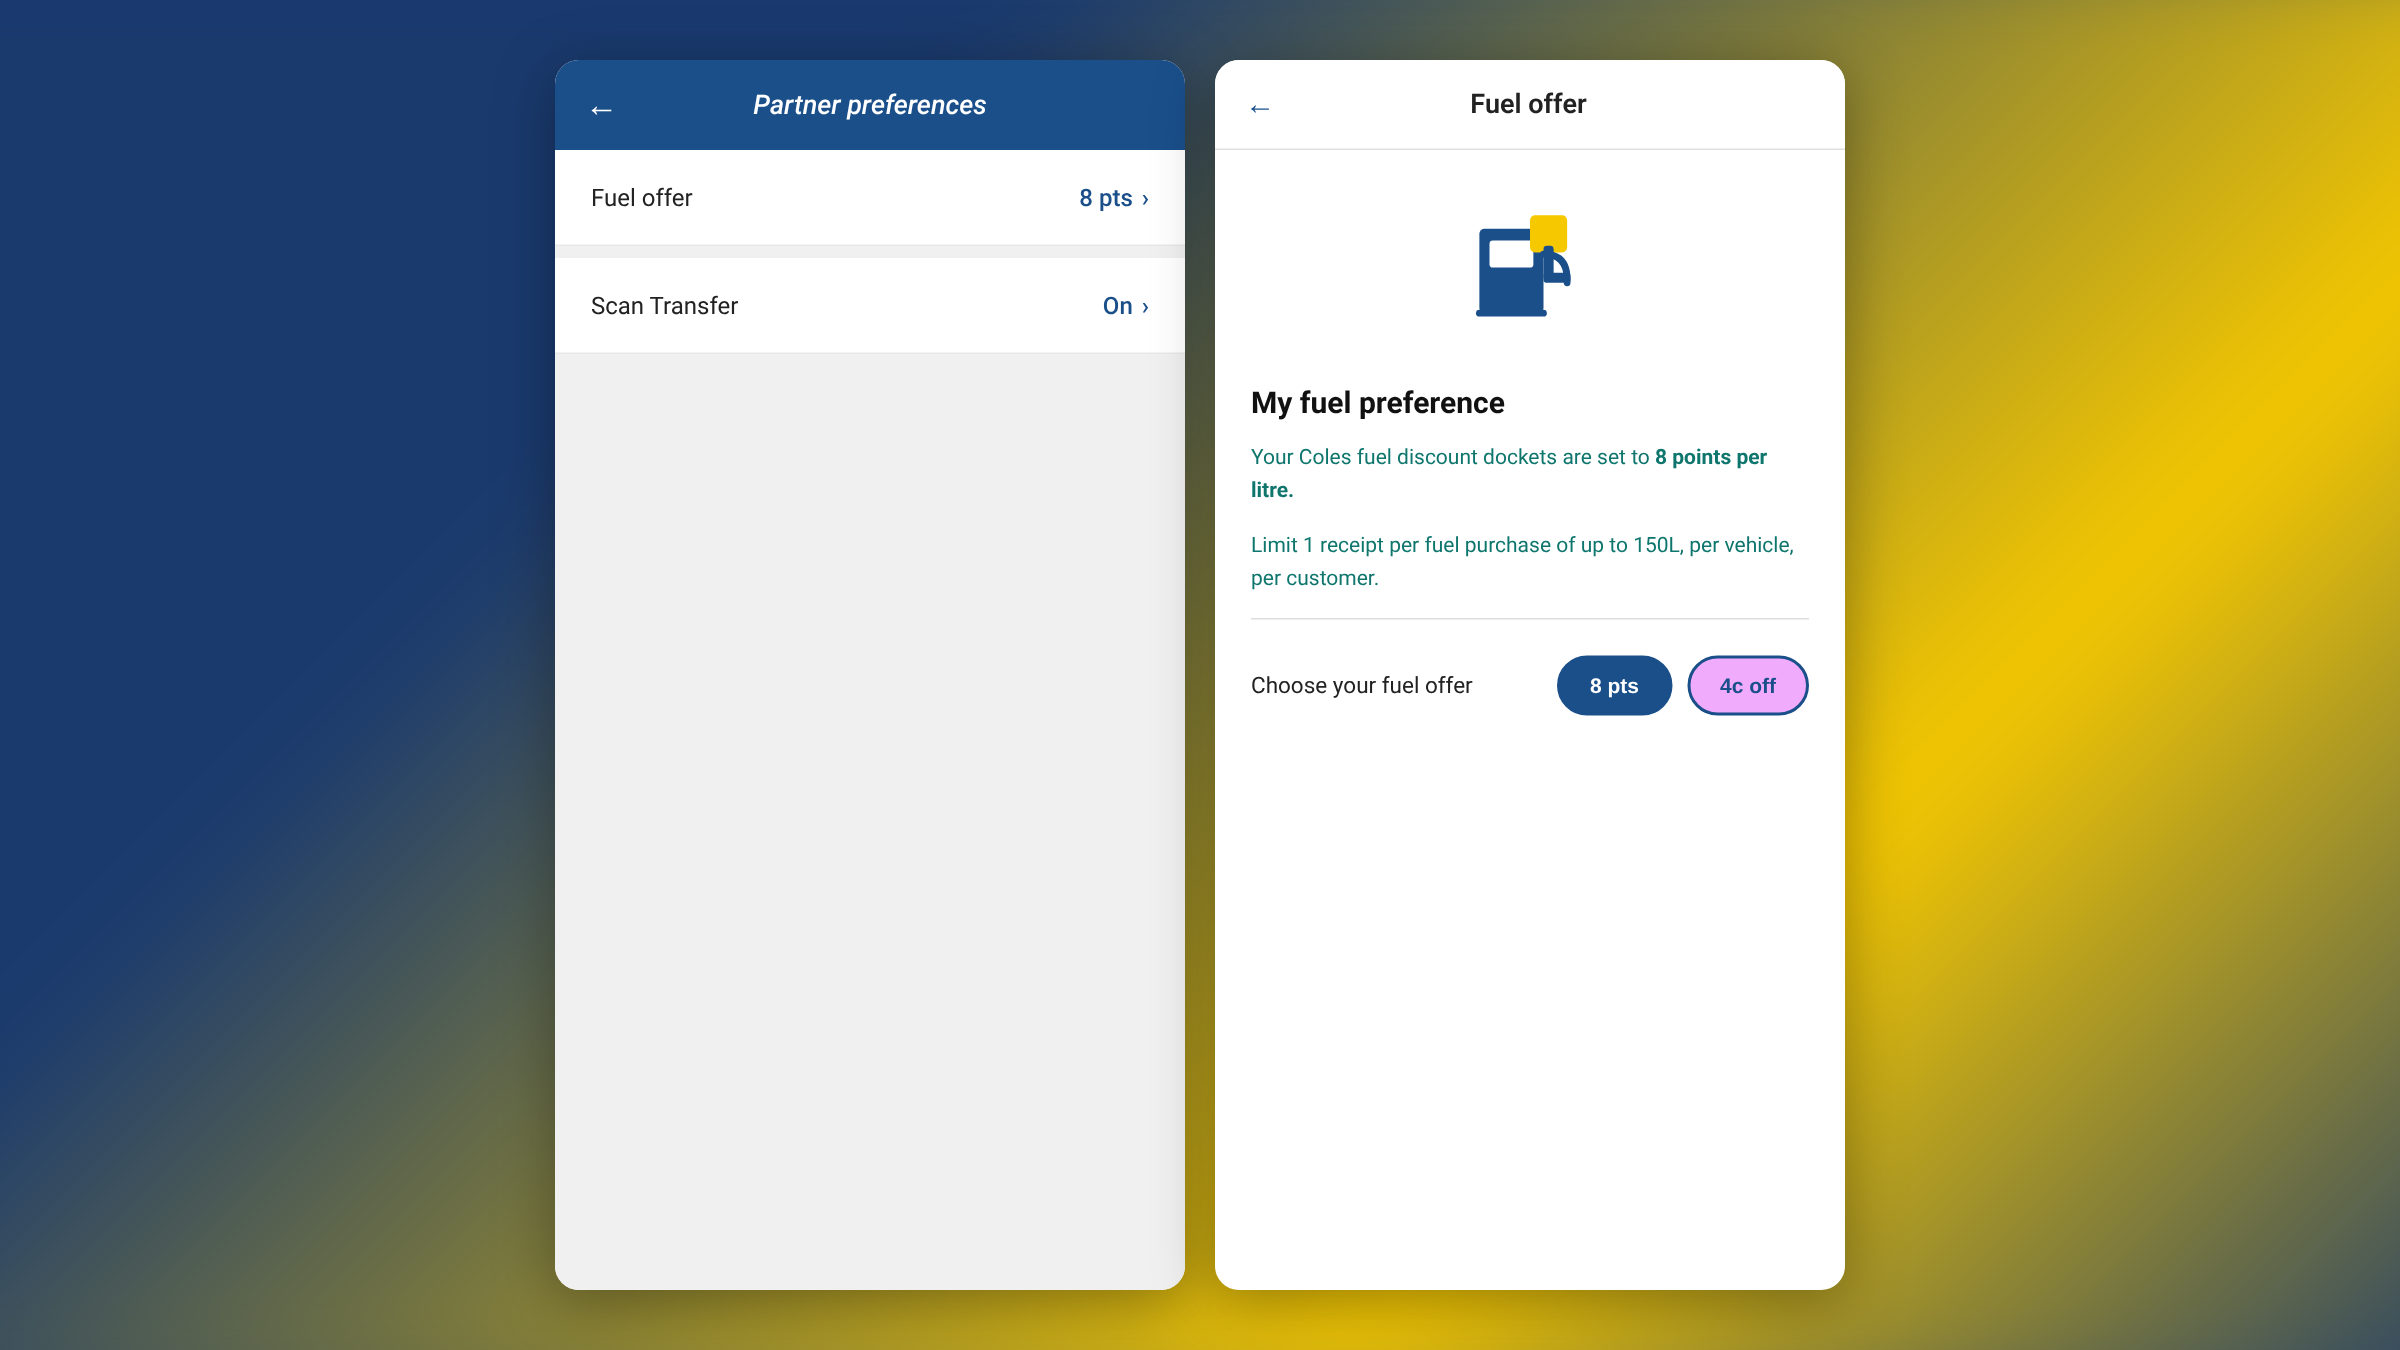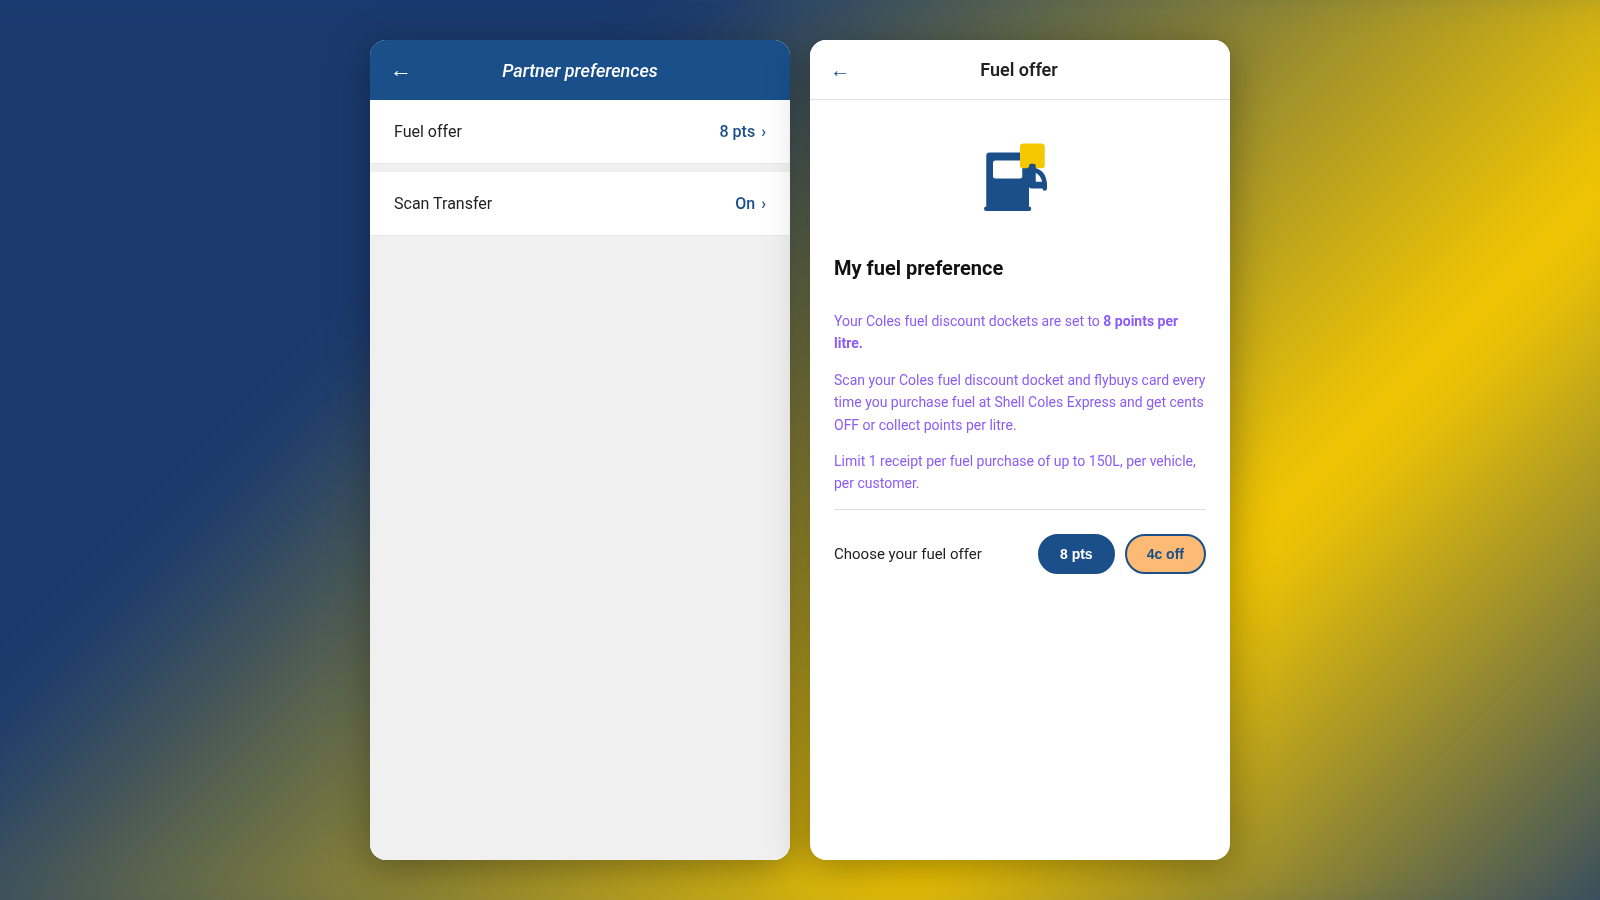--- a/index.html
+++ b/index.html
@@ -167,26 +167,26 @@
     }
 
     .content-area {
       padding: 16px 24px;
     }
 
     .section-title {
       font-size: 20px;
       font-weight: 700;
       color: #111;
-      margin-bottom: 30px;
+      margin-bottom: 14px;
     }
 
     .content-text {
       font-size: 14px;
-      color: #8b5cf6;
+      color: #0f766e;
       line-height: 1.6;
       margin-bottom: 14px;
     }
 
     .content-text strong {
       font-weight: 700;
     }
 
     .divider-line {
       height: 1px;
@@ -219,21 +219,21 @@
       cursor: pointer;
       border: 2px solid #1a4f8a;
     }
 
     .fuel-btn.active {
       background: #1a4f8a;
       color: #fff;
     }
 
     .fuel-btn.inactive {
-      background: #fdba74;
+      background: #f0abfc;
       color: #1a4f8a;
     }
   </style>
 </head>
 <body>
 
 <div class="outer-wrapper">
 
   <div class="bg-blur"></div>
 
@@ -289,23 +289,20 @@
       </svg>
     </div>
 
     <div class="content-area">
       <div class="section-title">My fuel preference</div>
 
       <div class="content-text">
         Your Coles fuel discount dockets are set to <strong>8 points per litre.</strong>
       </div>
 
-      <div class="content-text">
-        Scan your Coles fuel discount docket and flybuys card every time you purchase fuel at Shell Coles Express and get cents OFF or collect points per litre.
-      </div>
 
       <div class="content-text">
         Limit 1 receipt per fuel purchase of up to 150L, per vehicle, per customer.
       </div>
 
 
       <div class="divider-line"></div>
 
       <div class="choose-fuel-row">
         <span class="choose-label">Choose your fuel offer</span>

